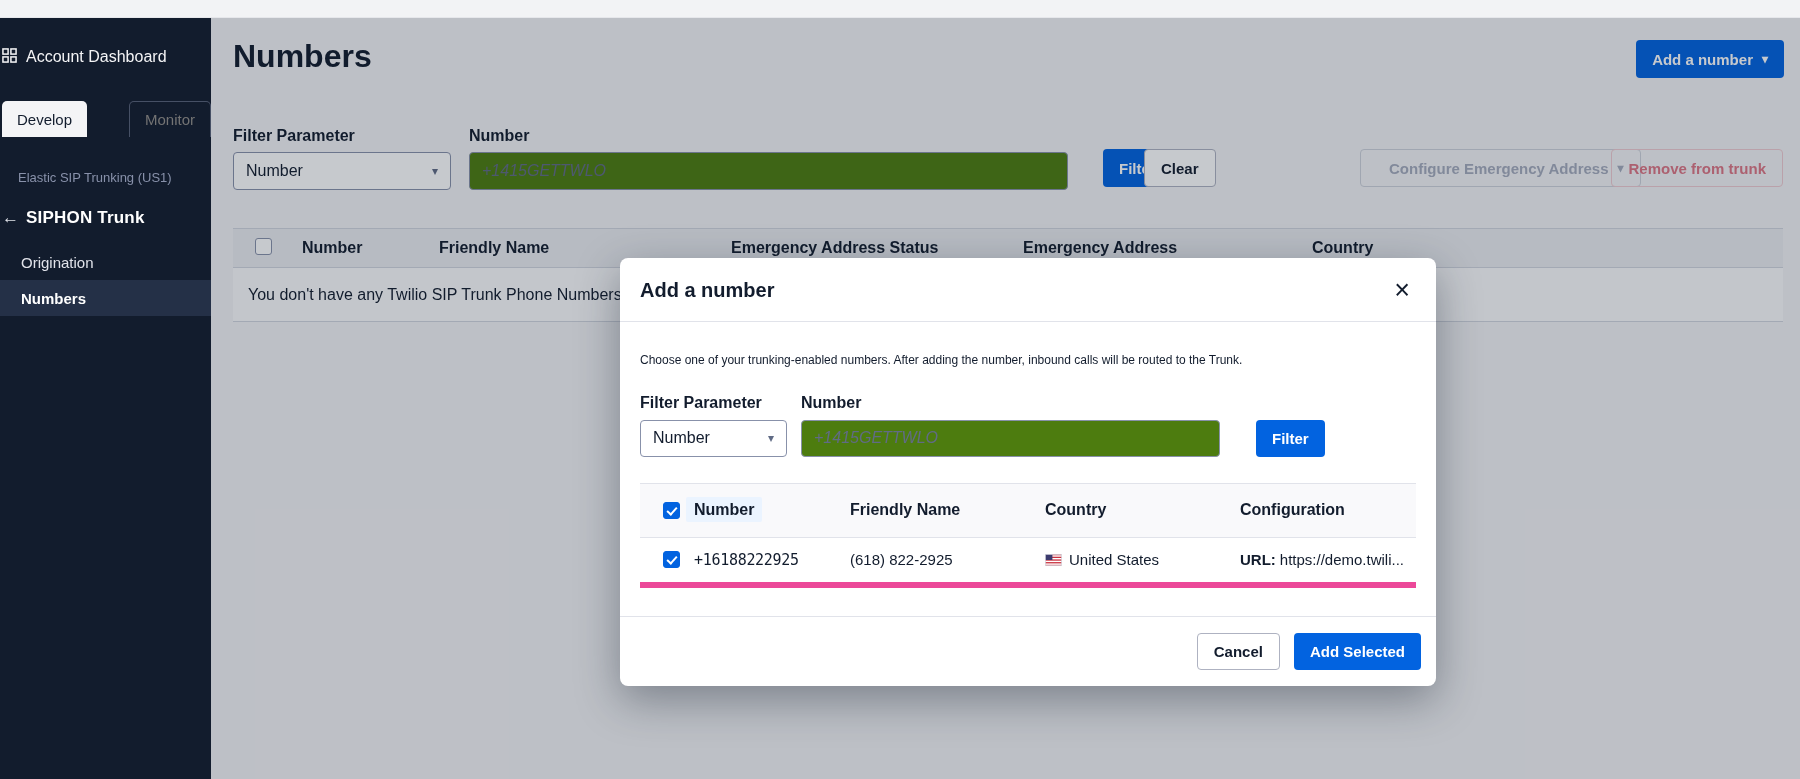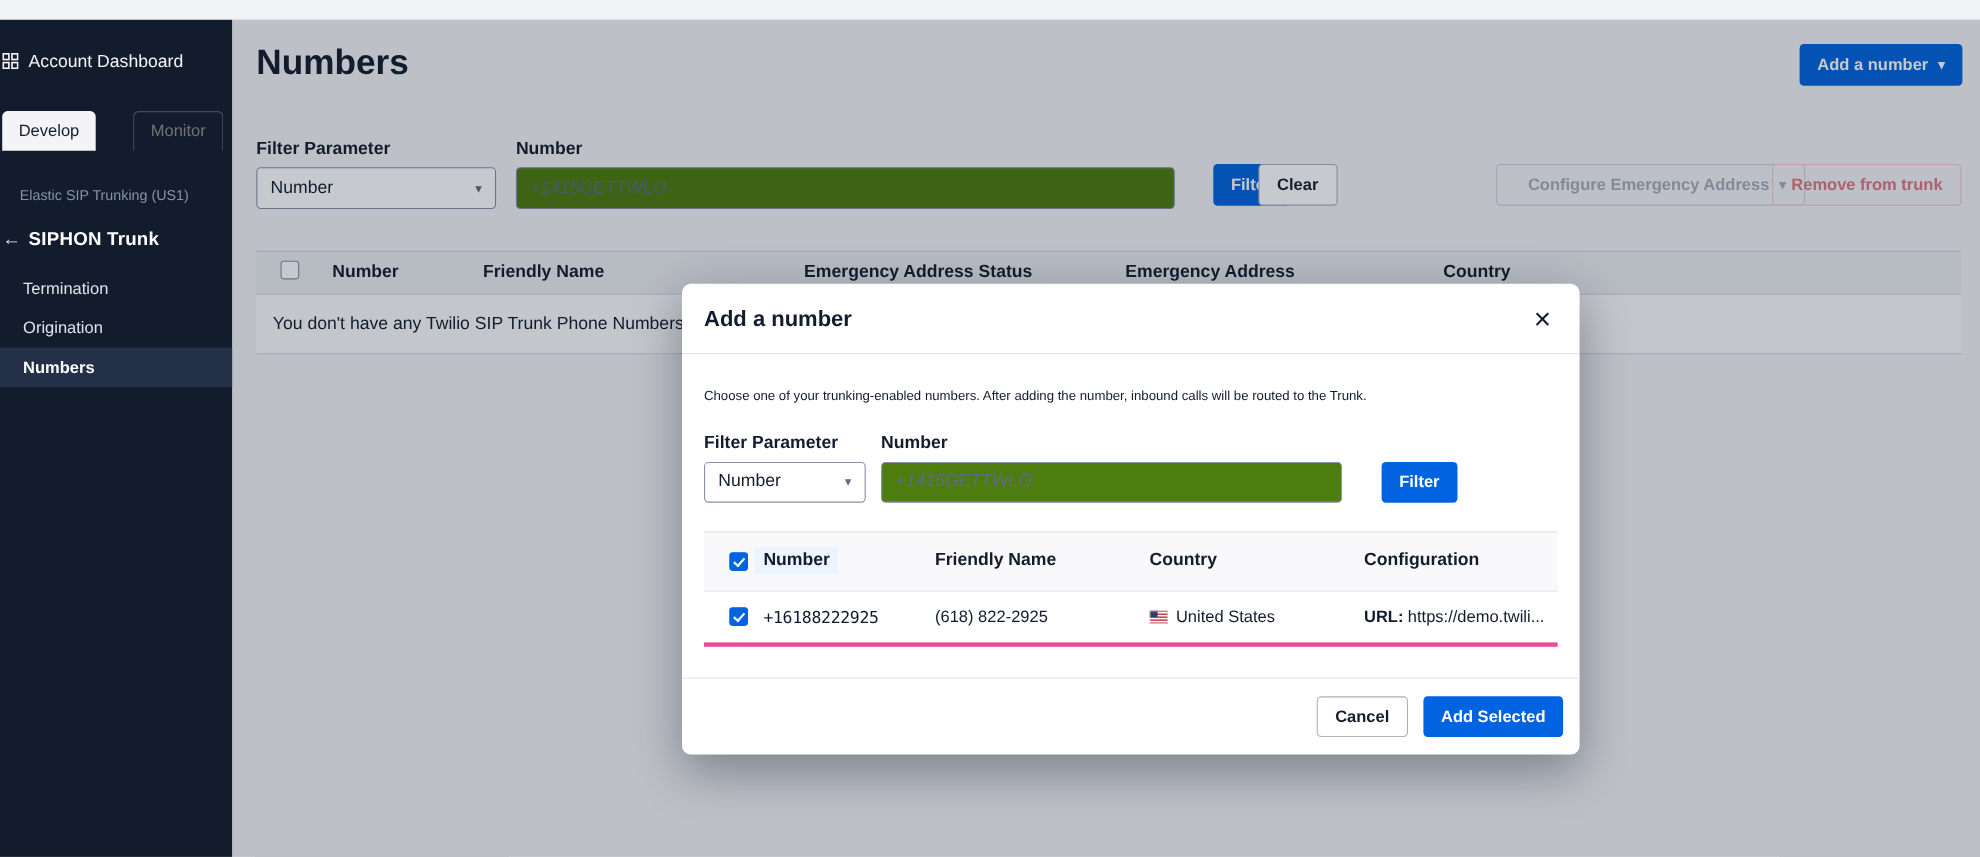--- a/index.html
+++ b/index.html
@@ -12,21 +12,21 @@
     overflow:hidden;
   }
 
   
   .top-strip{position:absolute;left:0;top:0;width:100%;height:18px;background:#F2F3F5;border-bottom:1px solid #E6E7EB;}
 
   
   .sidebar{position:absolute;left:0;top:18px;width:211px;bottom:0;background:#121C2D;color:#fff;z-index:5;}
   .acct{position:absolute;top:30px;left:2px;display:flex;align-items:flex-start;gap:9px;font-size:16px;color:#F4F4F6;cursor:pointer;}
   .acct-icon{display:inline-flex;}
-  .side-tabs{position:absolute;top:83px;left:2px;right:0;display:flex;gap:34px;align-items:flex-end;}
+  .side-tabs{position:absolute;top:83px;left:2px;right:0;display:flex;gap:34px;align-items:flex-end;justify-content:space-between;}
   .side-tab{height:36px;padding:0 15px;display:flex;align-items:center;font-size:15px;border-radius:5px 5px 0 0;cursor:pointer;color:#737373;border:1px solid rgba(136,145,170,0.45);border-bottom:none;}
   .side-tab.active{background:#F4F4F6;color:#121C2D;border:none;}
   .product{position:absolute;top:152px;left:18px;font-size:13px;color:#8891AA;}
   .trunk{position:absolute;top:190px;left:2px;display:flex;align-items:center;gap:7px;cursor:pointer;}
   .back-arrow{font-size:17px;color:#E1E3EA;}
   .trunk-name{font-size:17px;font-weight:bold;color:#fff;letter-spacing:.2px;}
   .side-nav{position:absolute;top:226px;left:0;right:0;}
   .nav-item{height:36px;display:flex;align-items:center;padding-left:21px;font-size:15px;color:#E1E3EA;cursor:pointer;}
   .nav-item.active{background:#243047;color:#fff;font-weight:bold;}
 
@@ -74,21 +74,21 @@
   .modal-desc{font-size:12px;line-height:1.4;color:#121C2D;}
   .m-filter-row{display:flex;align-items:flex-end;margin-top:25px;}
   .m-fg1{width:147px;}
   .m-fg2{width:419px;margin-left:14px;}
   .m-filter-row .flabel{margin-bottom:8px;}
   .m-filter-row .select,.m-filter-row .text-input{height:37px;}
   .m-filter-btn{margin-left:36px;height:37px;}
 
   .m-table{margin-top:26px;margin-right:4px;}
   .m-thead{display:grid;grid-template-columns:54px 156px 195px 195px 1fr;align-items:center;height:55px;background:#F9F9FB;border-top:1px solid #E1E3EA;border-bottom:1px solid #E1E3EA;font-size:16px;font-weight:bold;}
-  .m-trow{display:grid;grid-template-columns:54px 156px 195px 195px 1fr;align-items:center;height:50px;background:#fff;border-bottom:4px solid #ec4899;font-size:15px;}
+  .m-trow{display:grid;grid-template-columns:54px 156px 195px 195px 1fr;align-items:center;height:50px;background:#fff;border-bottom:6px solid #ec4899;font-size:15px;}
   .m-cbcell{padding-left:23px;display:flex;align-items:center;}
   .hl{background:#EBF4FF;border-radius:2px;padding:4px 8px;margin-left:-8px;}
   .mono{font-family:"DejaVu Sans Mono", monospace;font-size:15px;letter-spacing:-0.3px;}
   .country-cell{display:flex;align-items:center;gap:7px;}
   .cfg-cell{overflow:hidden;white-space:nowrap;text-overflow:ellipsis;padding-right:6px;}
   .cfg-label{font-weight:bold;margin-right:4px;}
 
   .modal-footer{margin-top:28px;border-top:1px solid #E1E3EA;padding:16px 15px;display:flex;justify-content:flex-end;gap:14px;}
   .modal-footer .btn{height:37px;}
 </style>
@@ -118,21 +118,20 @@
   </div>
 
   <div class="product">Elastic SIP Trunking (US1)</div>
 
   <div class="trunk">
     <span class="back-arrow">←</span>
     <span class="trunk-name">SIPHON Trunk</span>
   </div>
 
   <nav class="side-nav">
-    <div class="nav-item">Termination</div>
     <div class="nav-item">Origination</div>
     <div class="nav-item active">Numbers</div>
   </nav>
 </aside>
 
 <main class="main">
   <h1 class="page-title">Numbers</h1>
 
   <button class="btn btn-primary add-number-btn">
     <span>Add a number</span>

